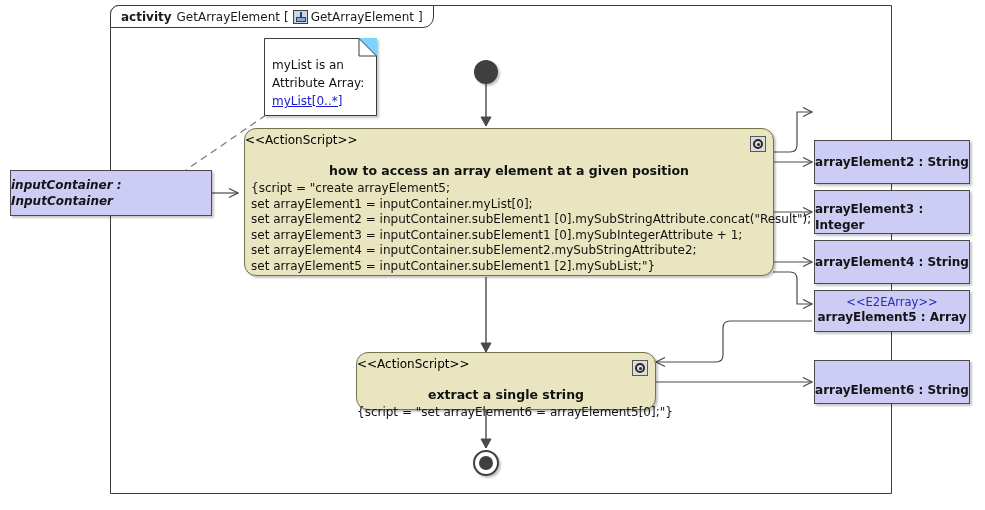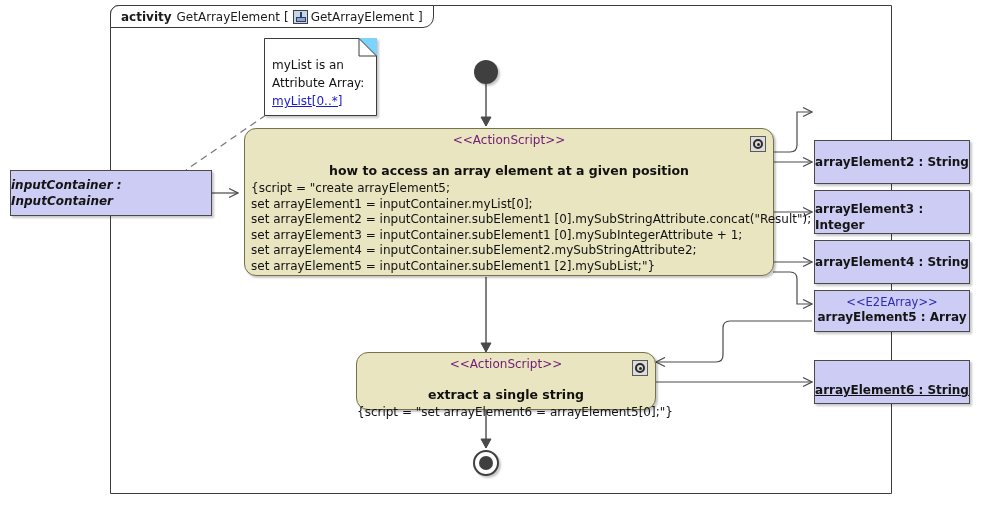--- a/index.html
+++ b/index.html
@@ -109,22 +109,22 @@
   .objnode .oname { line-height: 16px; }
 
   
   .action {
     background: #e8e5c0;
     border: 1px solid #73734a;
     border-radius: 12px;
     box-shadow: 2px 2px 2px rgba(0,0,0,0.22);
   }
   .action .stereo {
-    text-align: center;
-    color: #701a75;
+    text-align: left;
+    color: #000000;
     font-size: 12px;
     line-height: 15px;
     margin-top: 4px;
   }
   .action .title {
     text-align: center;
     font-weight: bold;
     font-size: 12.5px;
     color: #111111;
     line-height: 16px;
@@ -321,17 +321,17 @@
 
   <div class="node objnode" style="left:814px; top:240px; width:156px; height:44px; justify-content:center; padding-top:0;">
     <div class="oname">arrayElement4 : String</div>
   </div>
 
   <div class="node objnode" style="left:814px; top:290px; width:156px; height:42px;">
     <div class="stereo">&lt;&lt;E2EArray&gt;&gt;</div>
     <div class="oname">arrayElement5 : Array</div>
   </div>
 
-  <div class="node objnode" style="left:814px; top:360px; width:156px; height:44px; justify-content:center; padding-top:16px;text-decoration:underline;">
+  <div class="node objnode" style="left:814px; top:360px; width:156px; height:44px; justify-content:center; padding-top:16px;">
     <div class="oname">arrayElement6 : String</div>
   </div>
 
 </div>
 
 </body></html>

